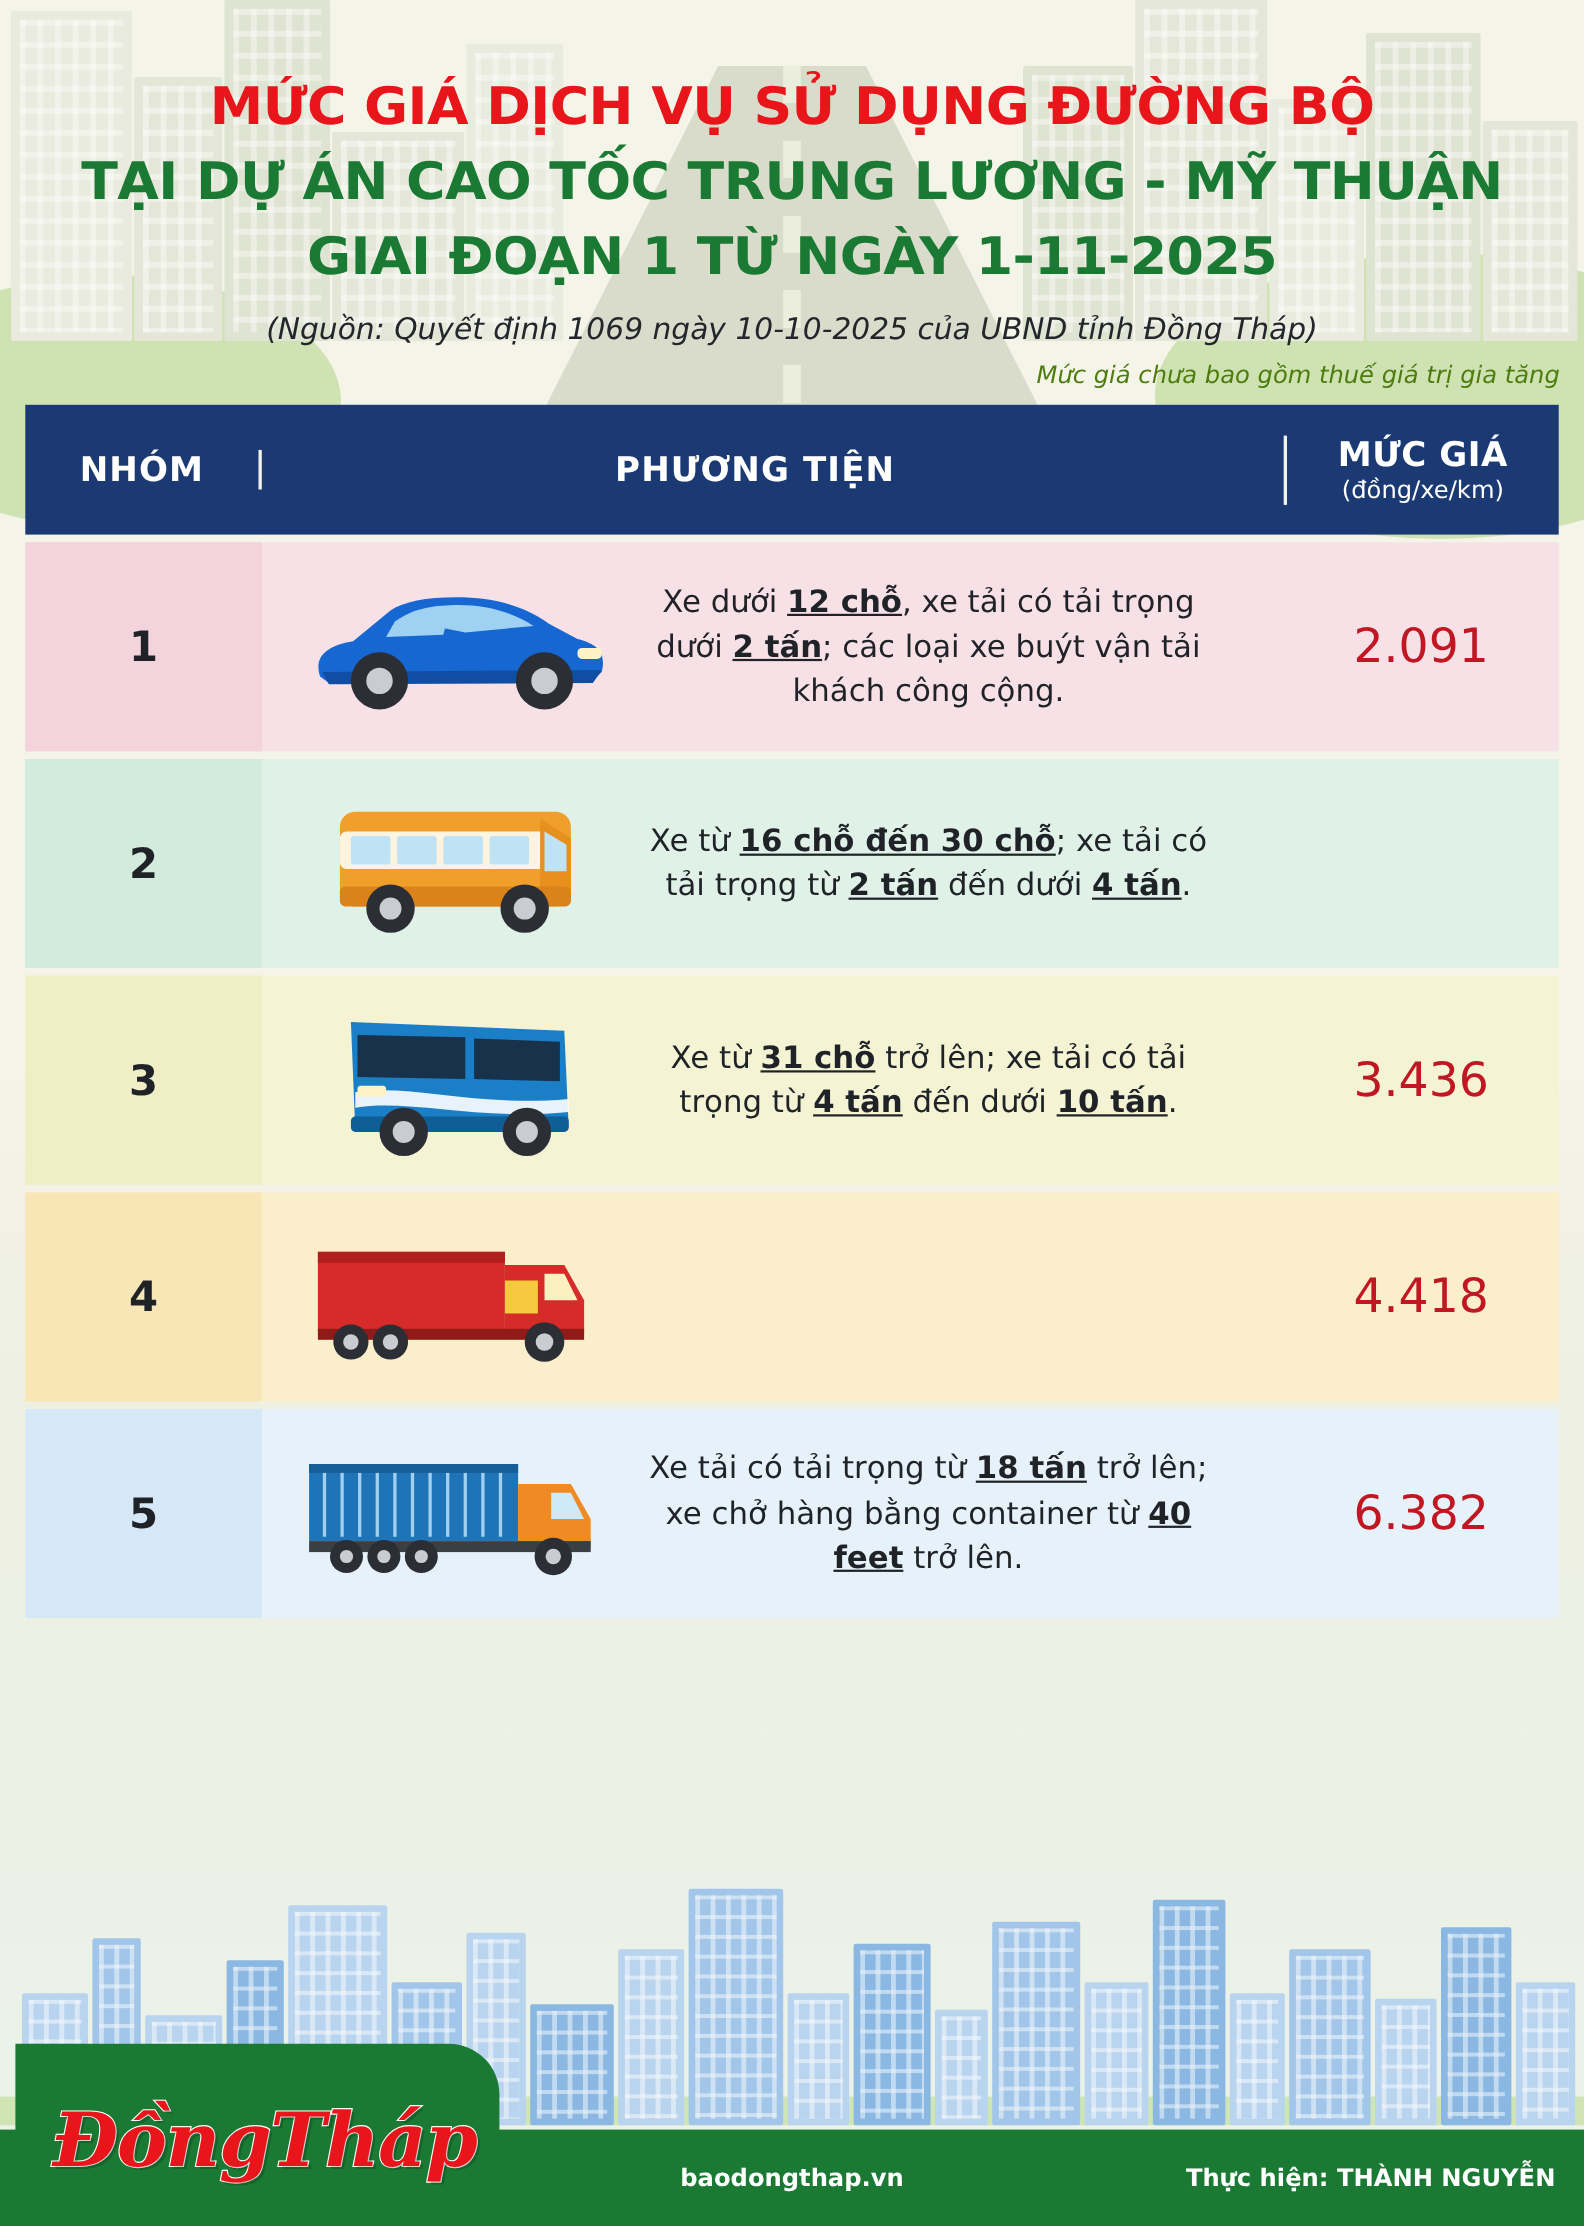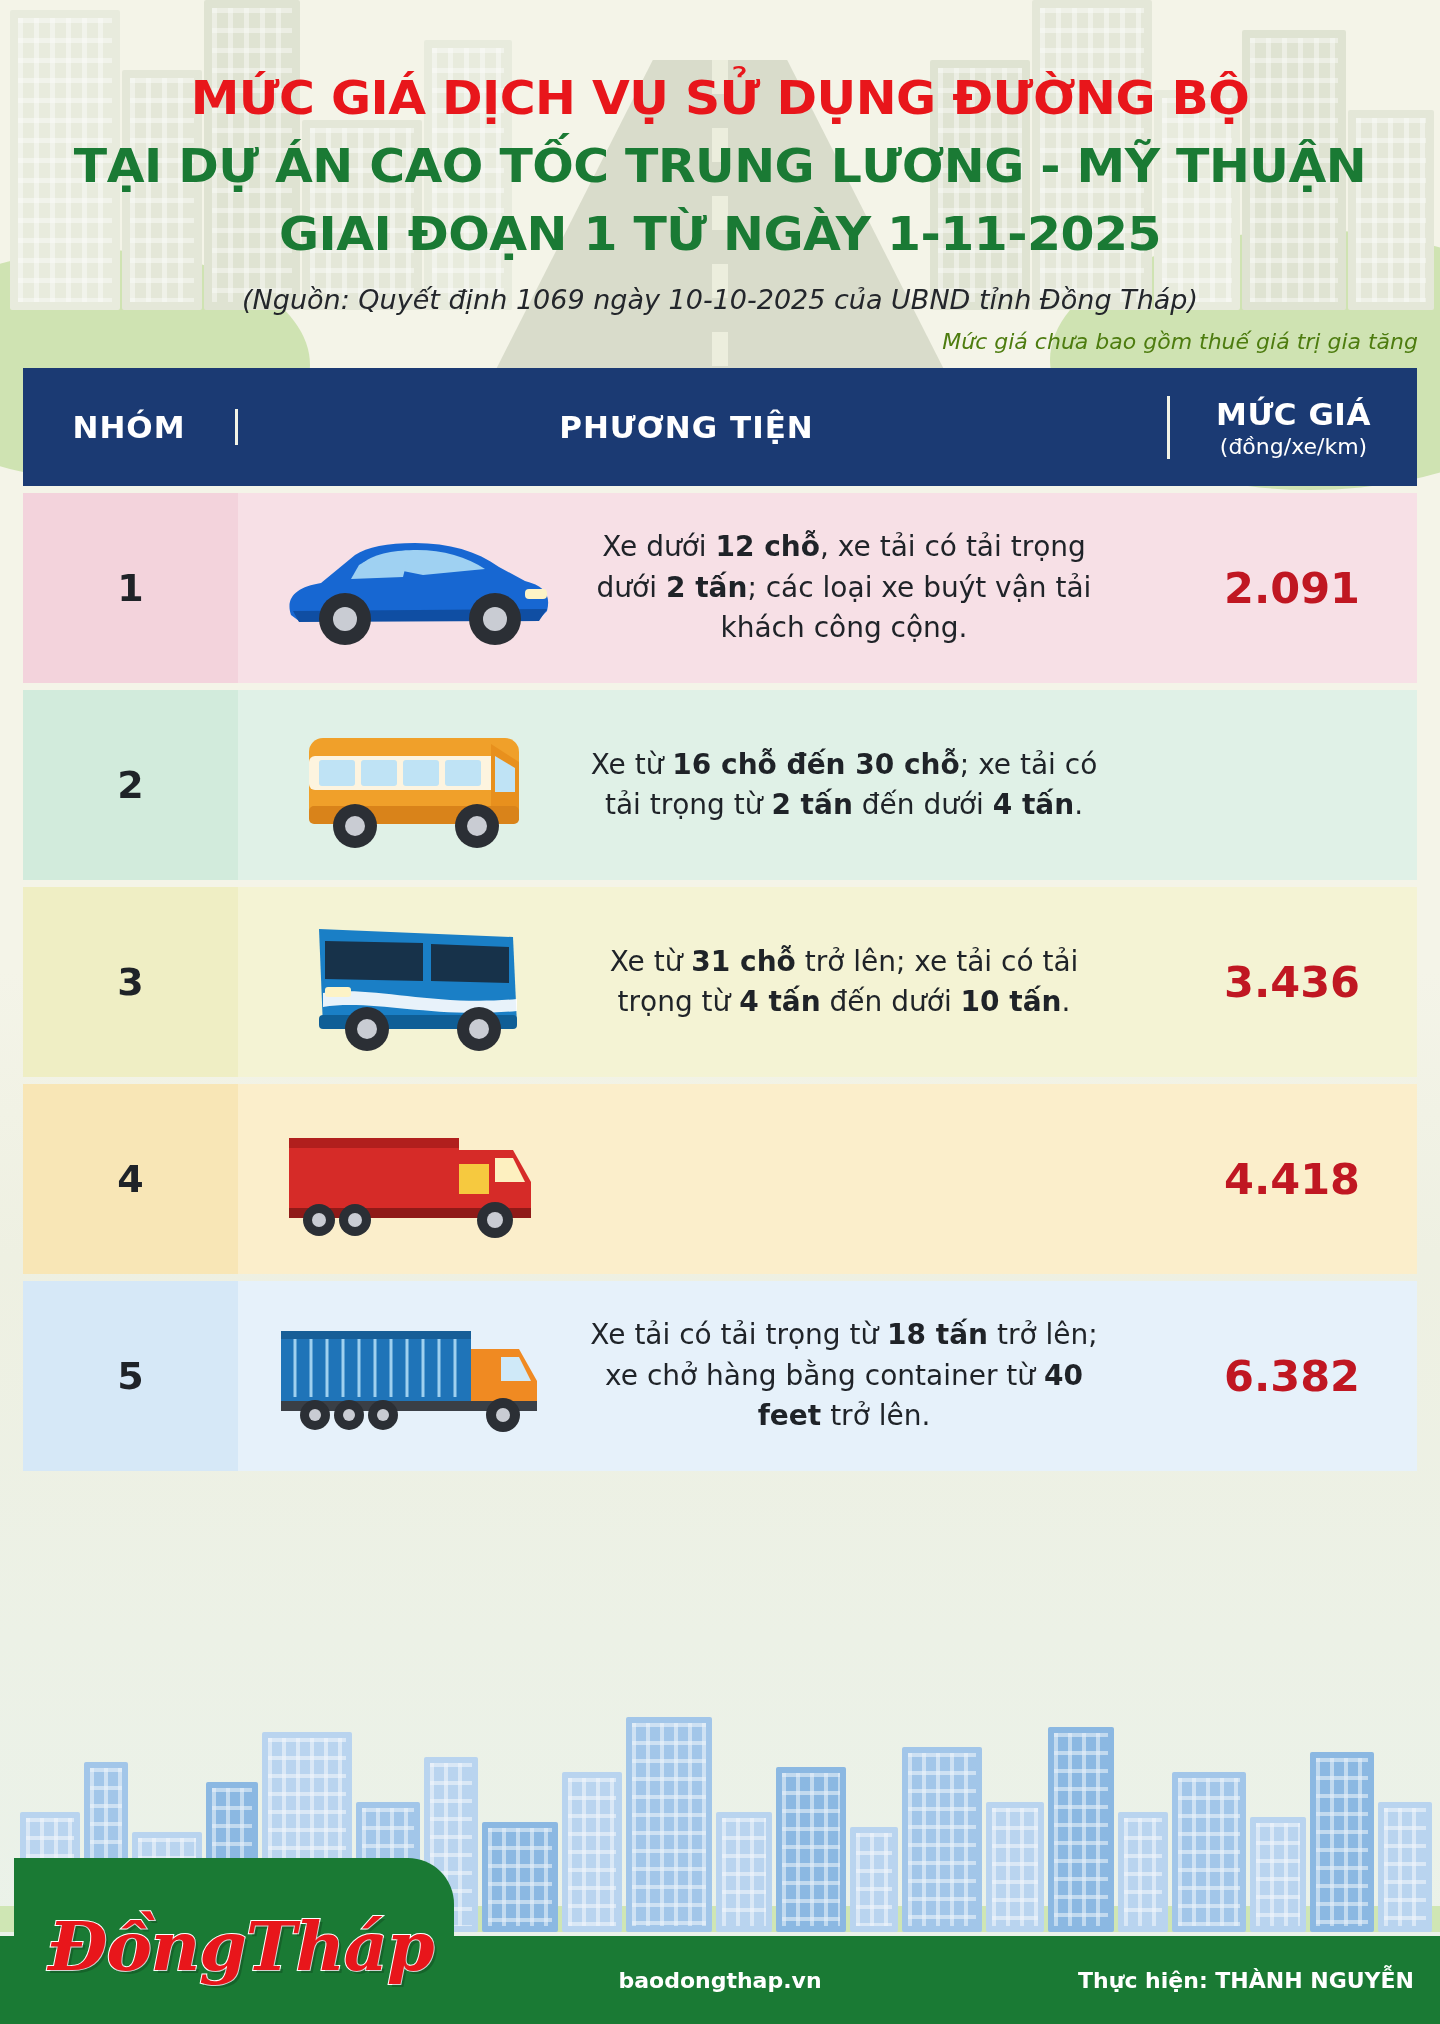--- a/index.html
+++ b/index.html
@@ -170,24 +170,24 @@
     min-width: 330px;
     height: 150px;
     display: flex; align-items: center; justify-content: center;
   }
   .veh-text {
     font-size: 28px;
     line-height: 1.45;
     color: #1f2328;
     max-width: 520px;
   }
-  .veh-text b { font-weight: 700; }
+  .veh-text b { font-weight: 700; text-decoration: underline; }
   .row .c-price {
     font-size: 43px;
-    font-weight: 700;
+    font-weight: 400;
     color: #c01722;
   }
 
   .row.r1 { background: #f7e0e6; }
   .row.r1 .c-group { background: #f3d3dc; }
   .row.r2 { background: #e0f1e7; }
   .row.r2 .c-group { background: #d2ebdc; }
   .row.r3 { background: #f4f3d4; }
   .row.r3 .c-group { background: #efeec4; }
   .row.r4 { background: #fbeecb; }

